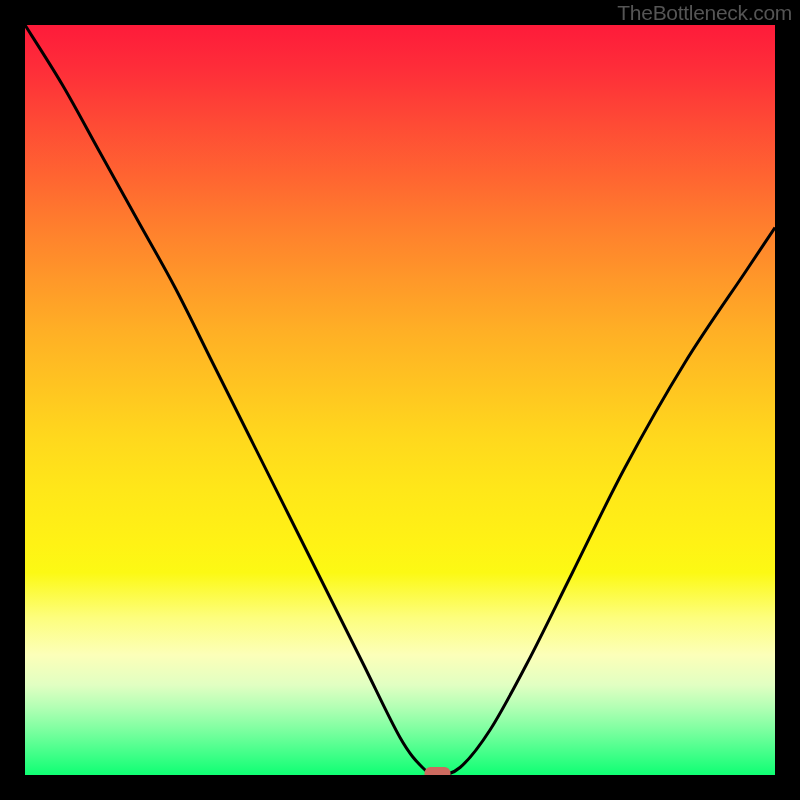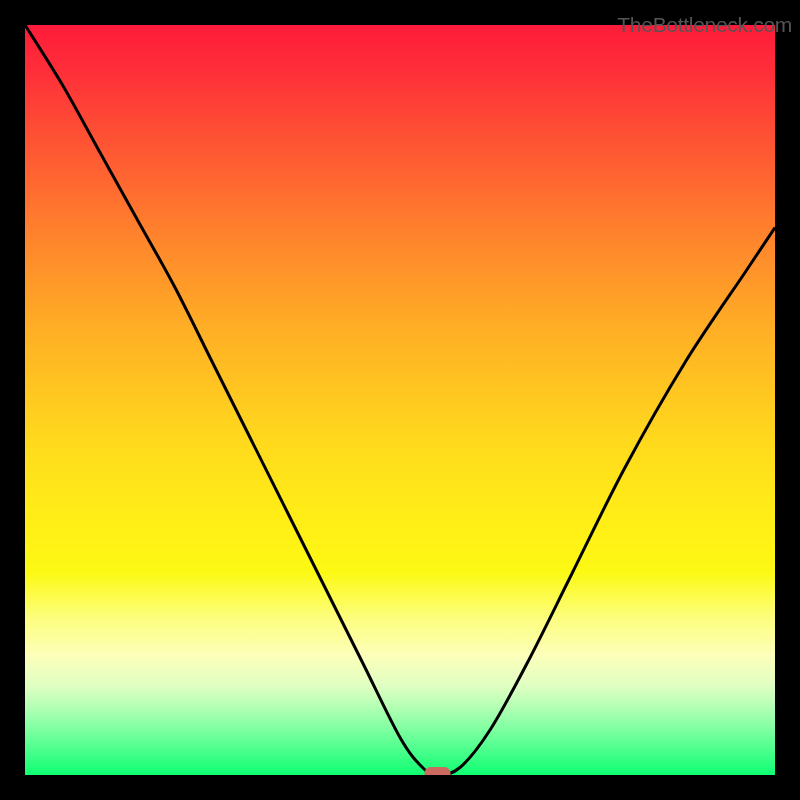--- a/index.html
+++ b/index.html
@@ -12,21 +12,21 @@
     font-family: Arial, Helvetica, sans-serif;
   }
   .frame {
     position: relative;
     width: 800px;
     height: 800px;
     background: #000;
   }
   .watermark {
     position: absolute;
-    top: 13px;
+    top: 1px;
     right: 8px;
     color: #555;
     font-size: 21px;
     font-weight: 500;
     letter-spacing: -0.3px;
     z-index: 10;
   }
   .plot-area {
     position: absolute;
     left: 25px;

